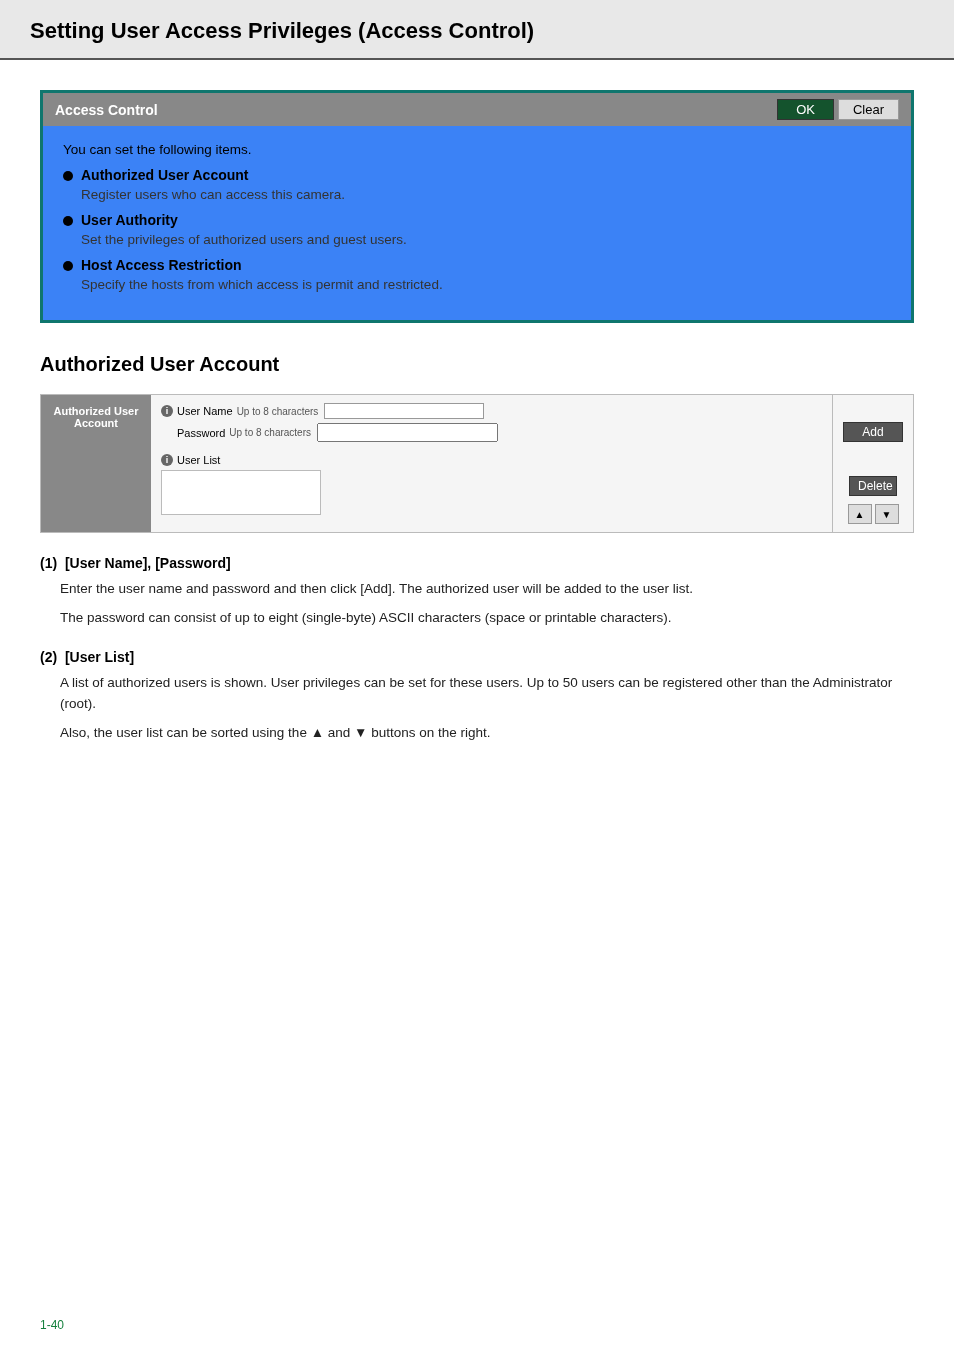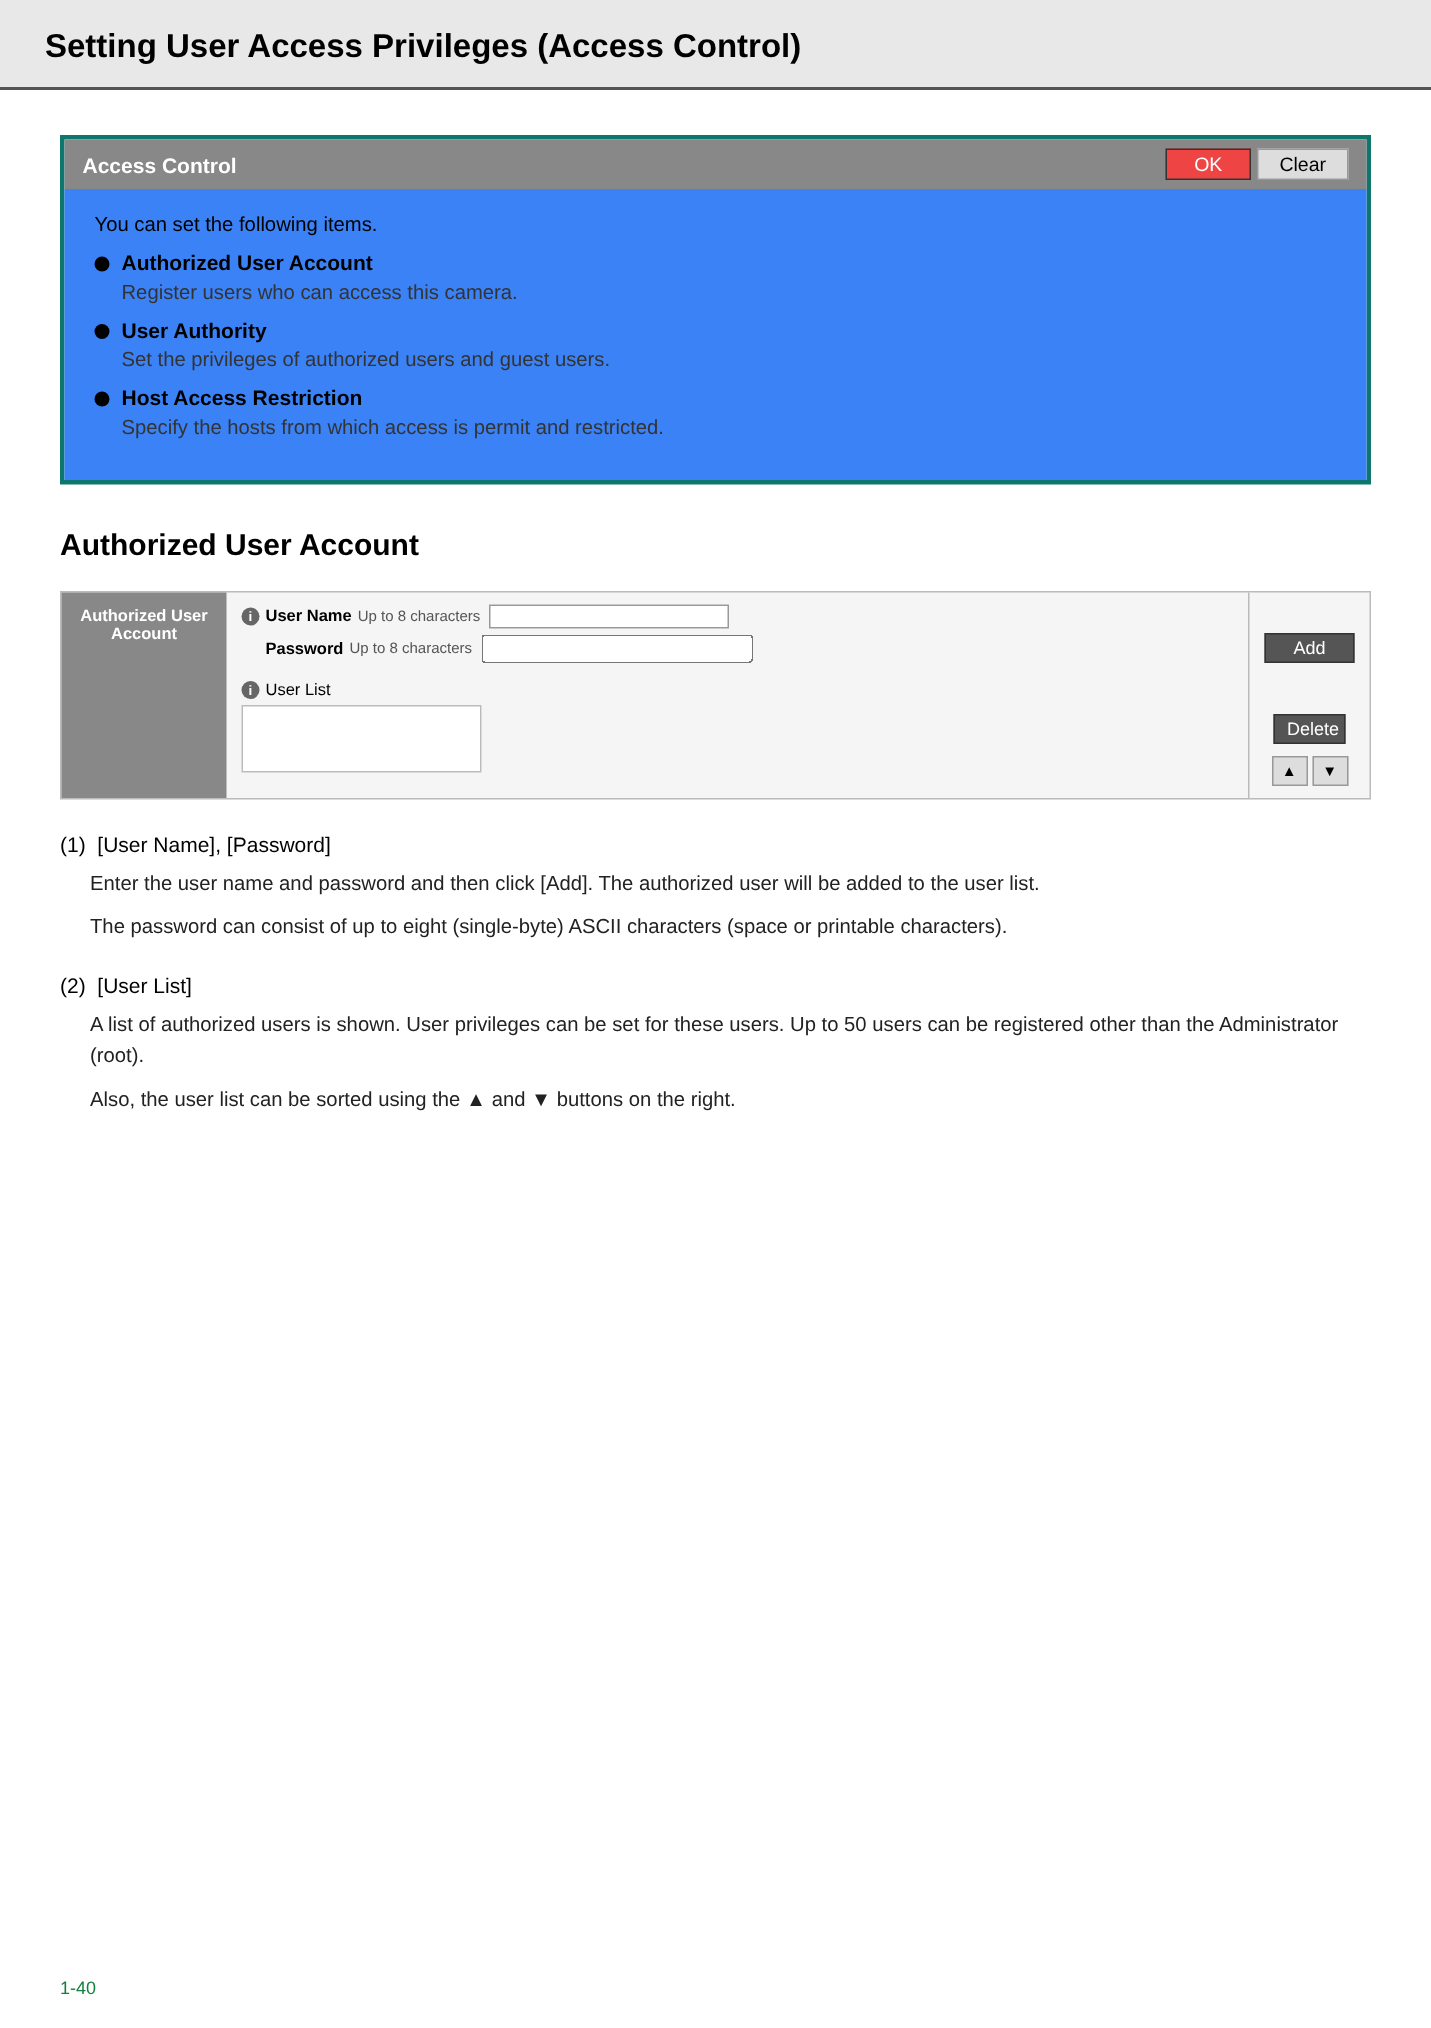--- a/index.html
+++ b/index.html
@@ -46,21 +46,21 @@
     }
     .access-control-header-title {
       font-size: 14px;
       font-weight: bold;
     }
     .access-control-buttons {
       display: flex;
       gap: 4px;
     }
     .btn-ok {
-      background: #ef4444;
+      background: #14532d;
       color: #fff;
       border: 1px solid #333;
       padding: 2px 18px;
       font-size: 13px;
       cursor: pointer;
     }
     .btn-clear {
       background: #ddd;
       color: #000;
       border: 1px solid #999;
@@ -138,21 +138,21 @@
     }
     .widget-input-row {
       display: flex;
       align-items: center;
       margin-bottom: 4px;
       font-size: 11px;
       color: #333;
     }
     .widget-input-row label {
       font-size: 11px;
-      font-weight: bold;
+      font-weight: normal;
       color: #000;
       margin-right: 4px;
       white-space: nowrap;
     }
     .widget-input-row .sub-label {
       font-size: 10px;
       color: #555;
       margin-right: 6px;
     }
     .widget-input-row input[type="text"] {
@@ -240,21 +240,21 @@
     
     .num-section {
       margin-bottom: 20px;
     }
     .num-title {
       font-size: 14px;
       font-weight: normal;
       margin-bottom: 8px;
     }
     .num-title strong {
-      font-weight: normal;
+      font-weight: bold;
     }
     .num-para {
       font-size: 13.5px;
       color: #222;
       margin-bottom: 8px;
       margin-left: 20px;
       line-height: 1.55;
     }
 
     .page-footer {

